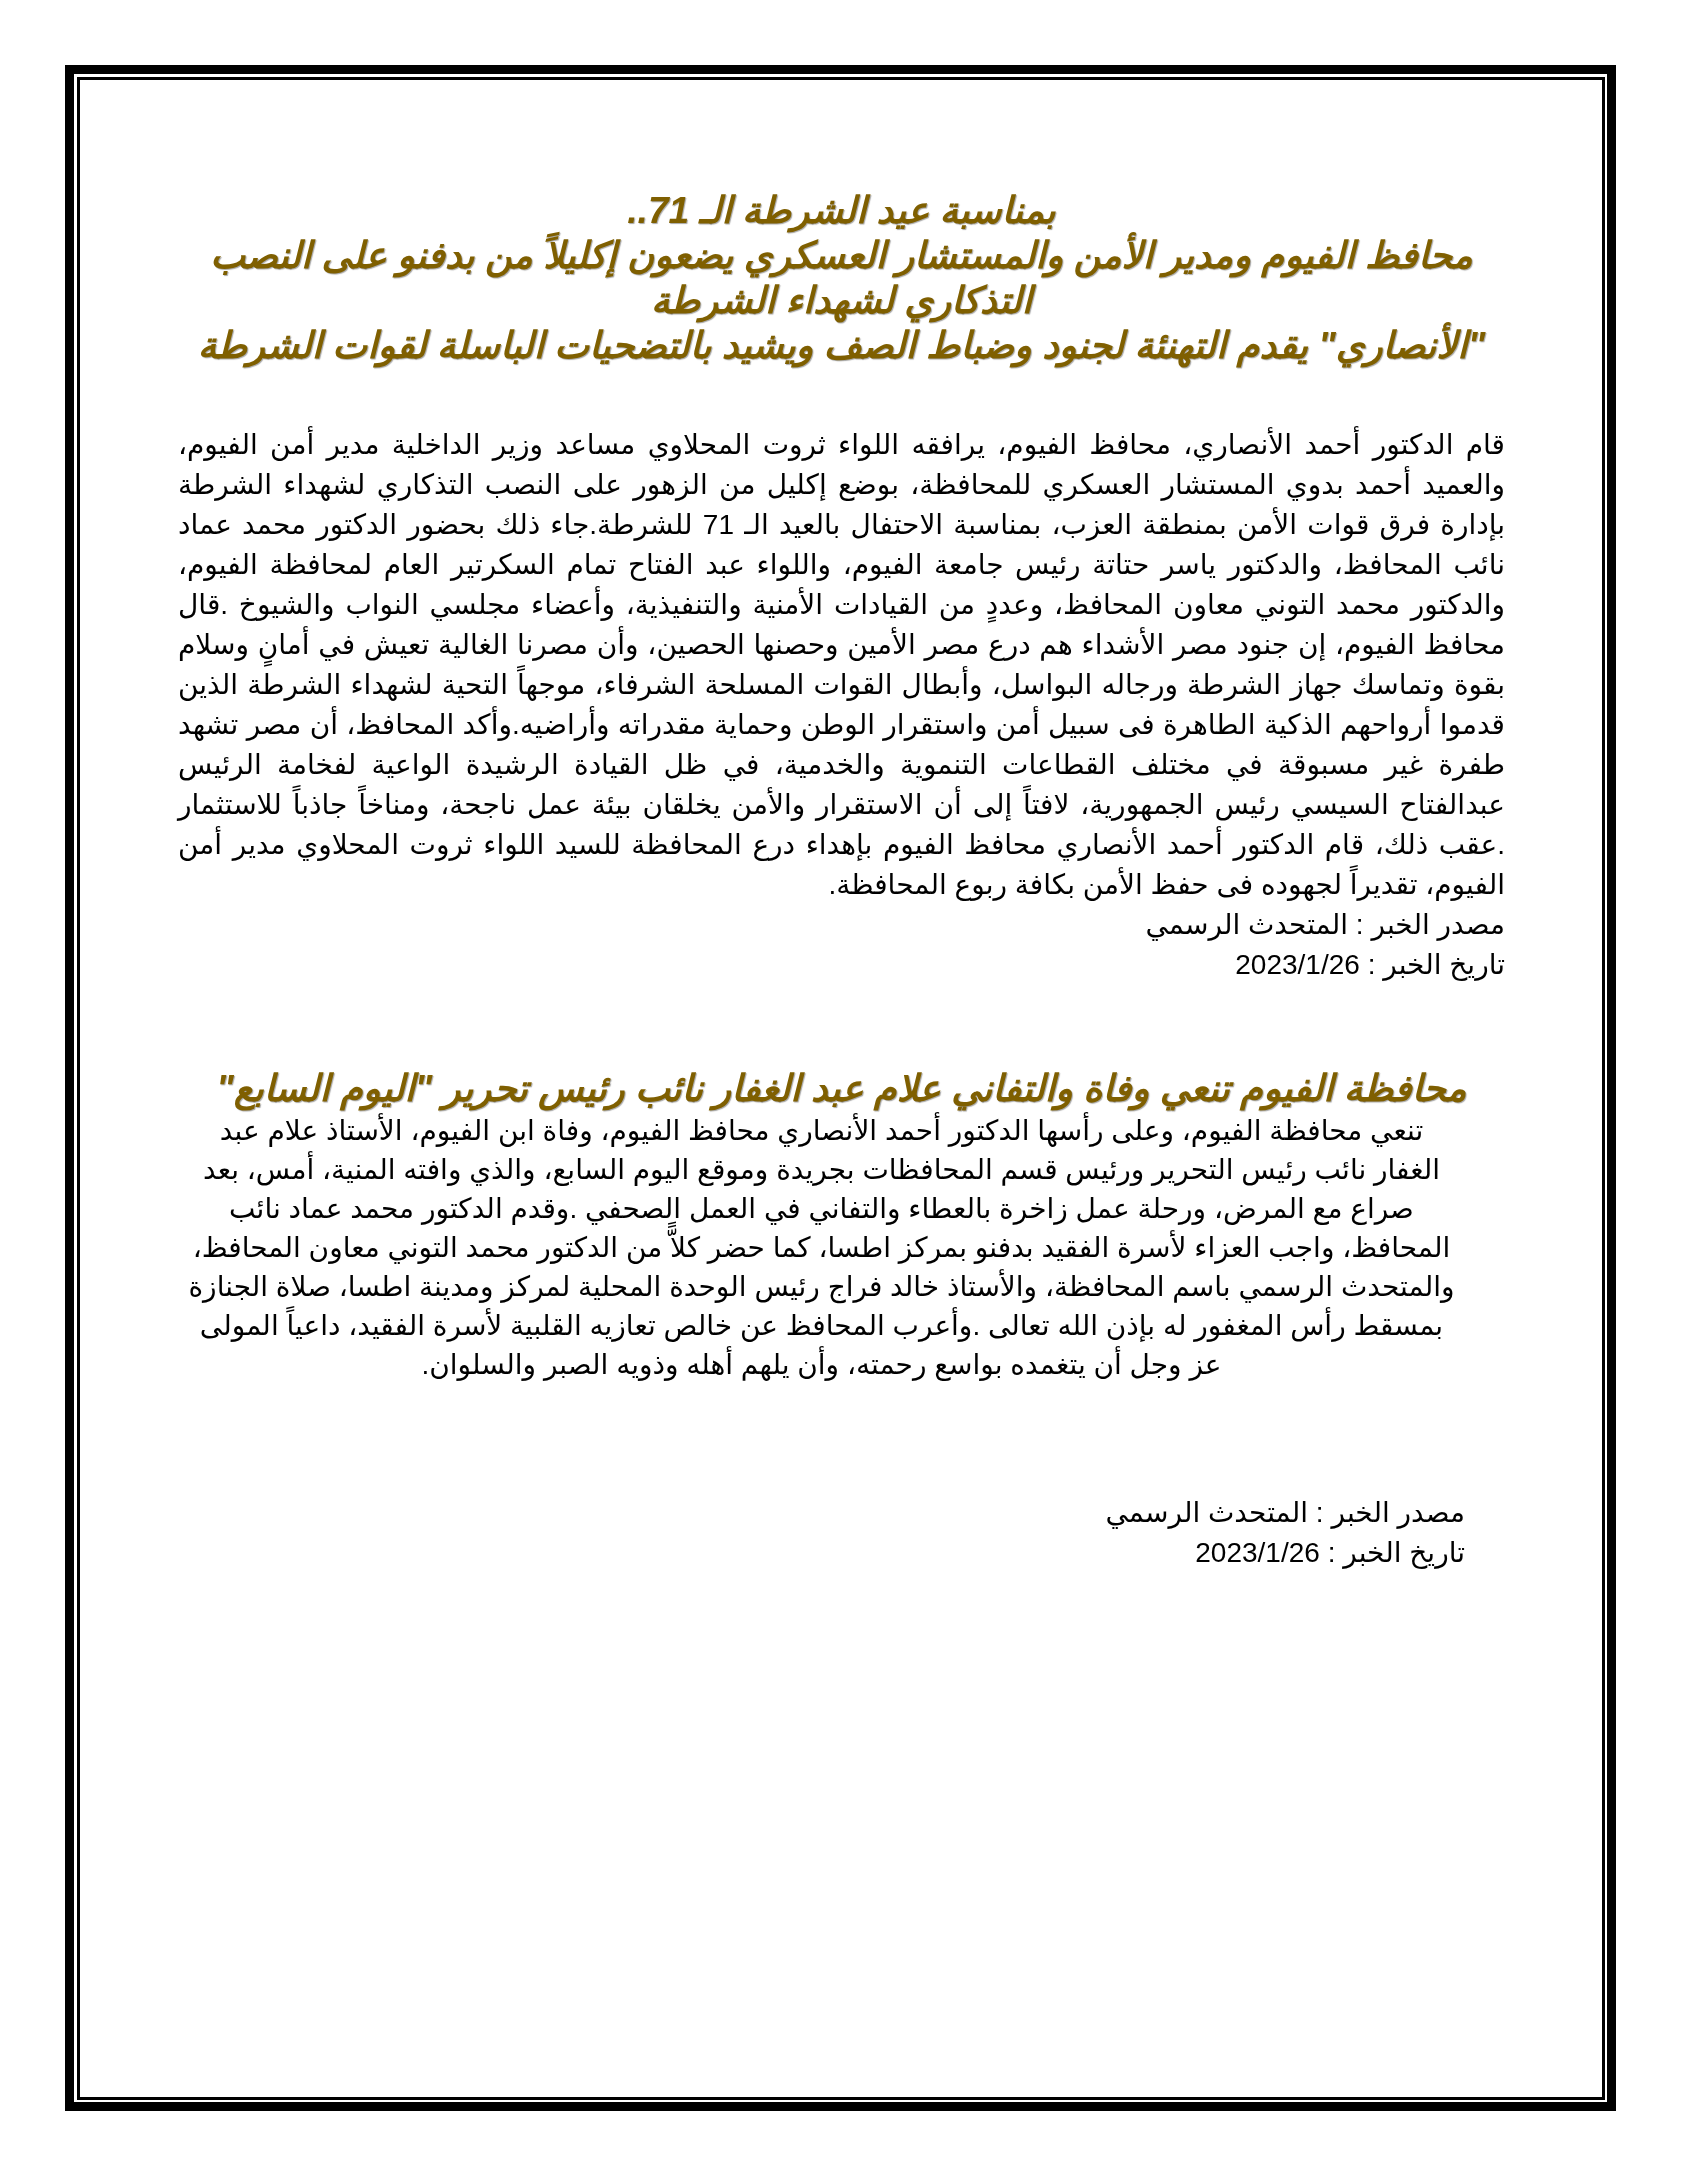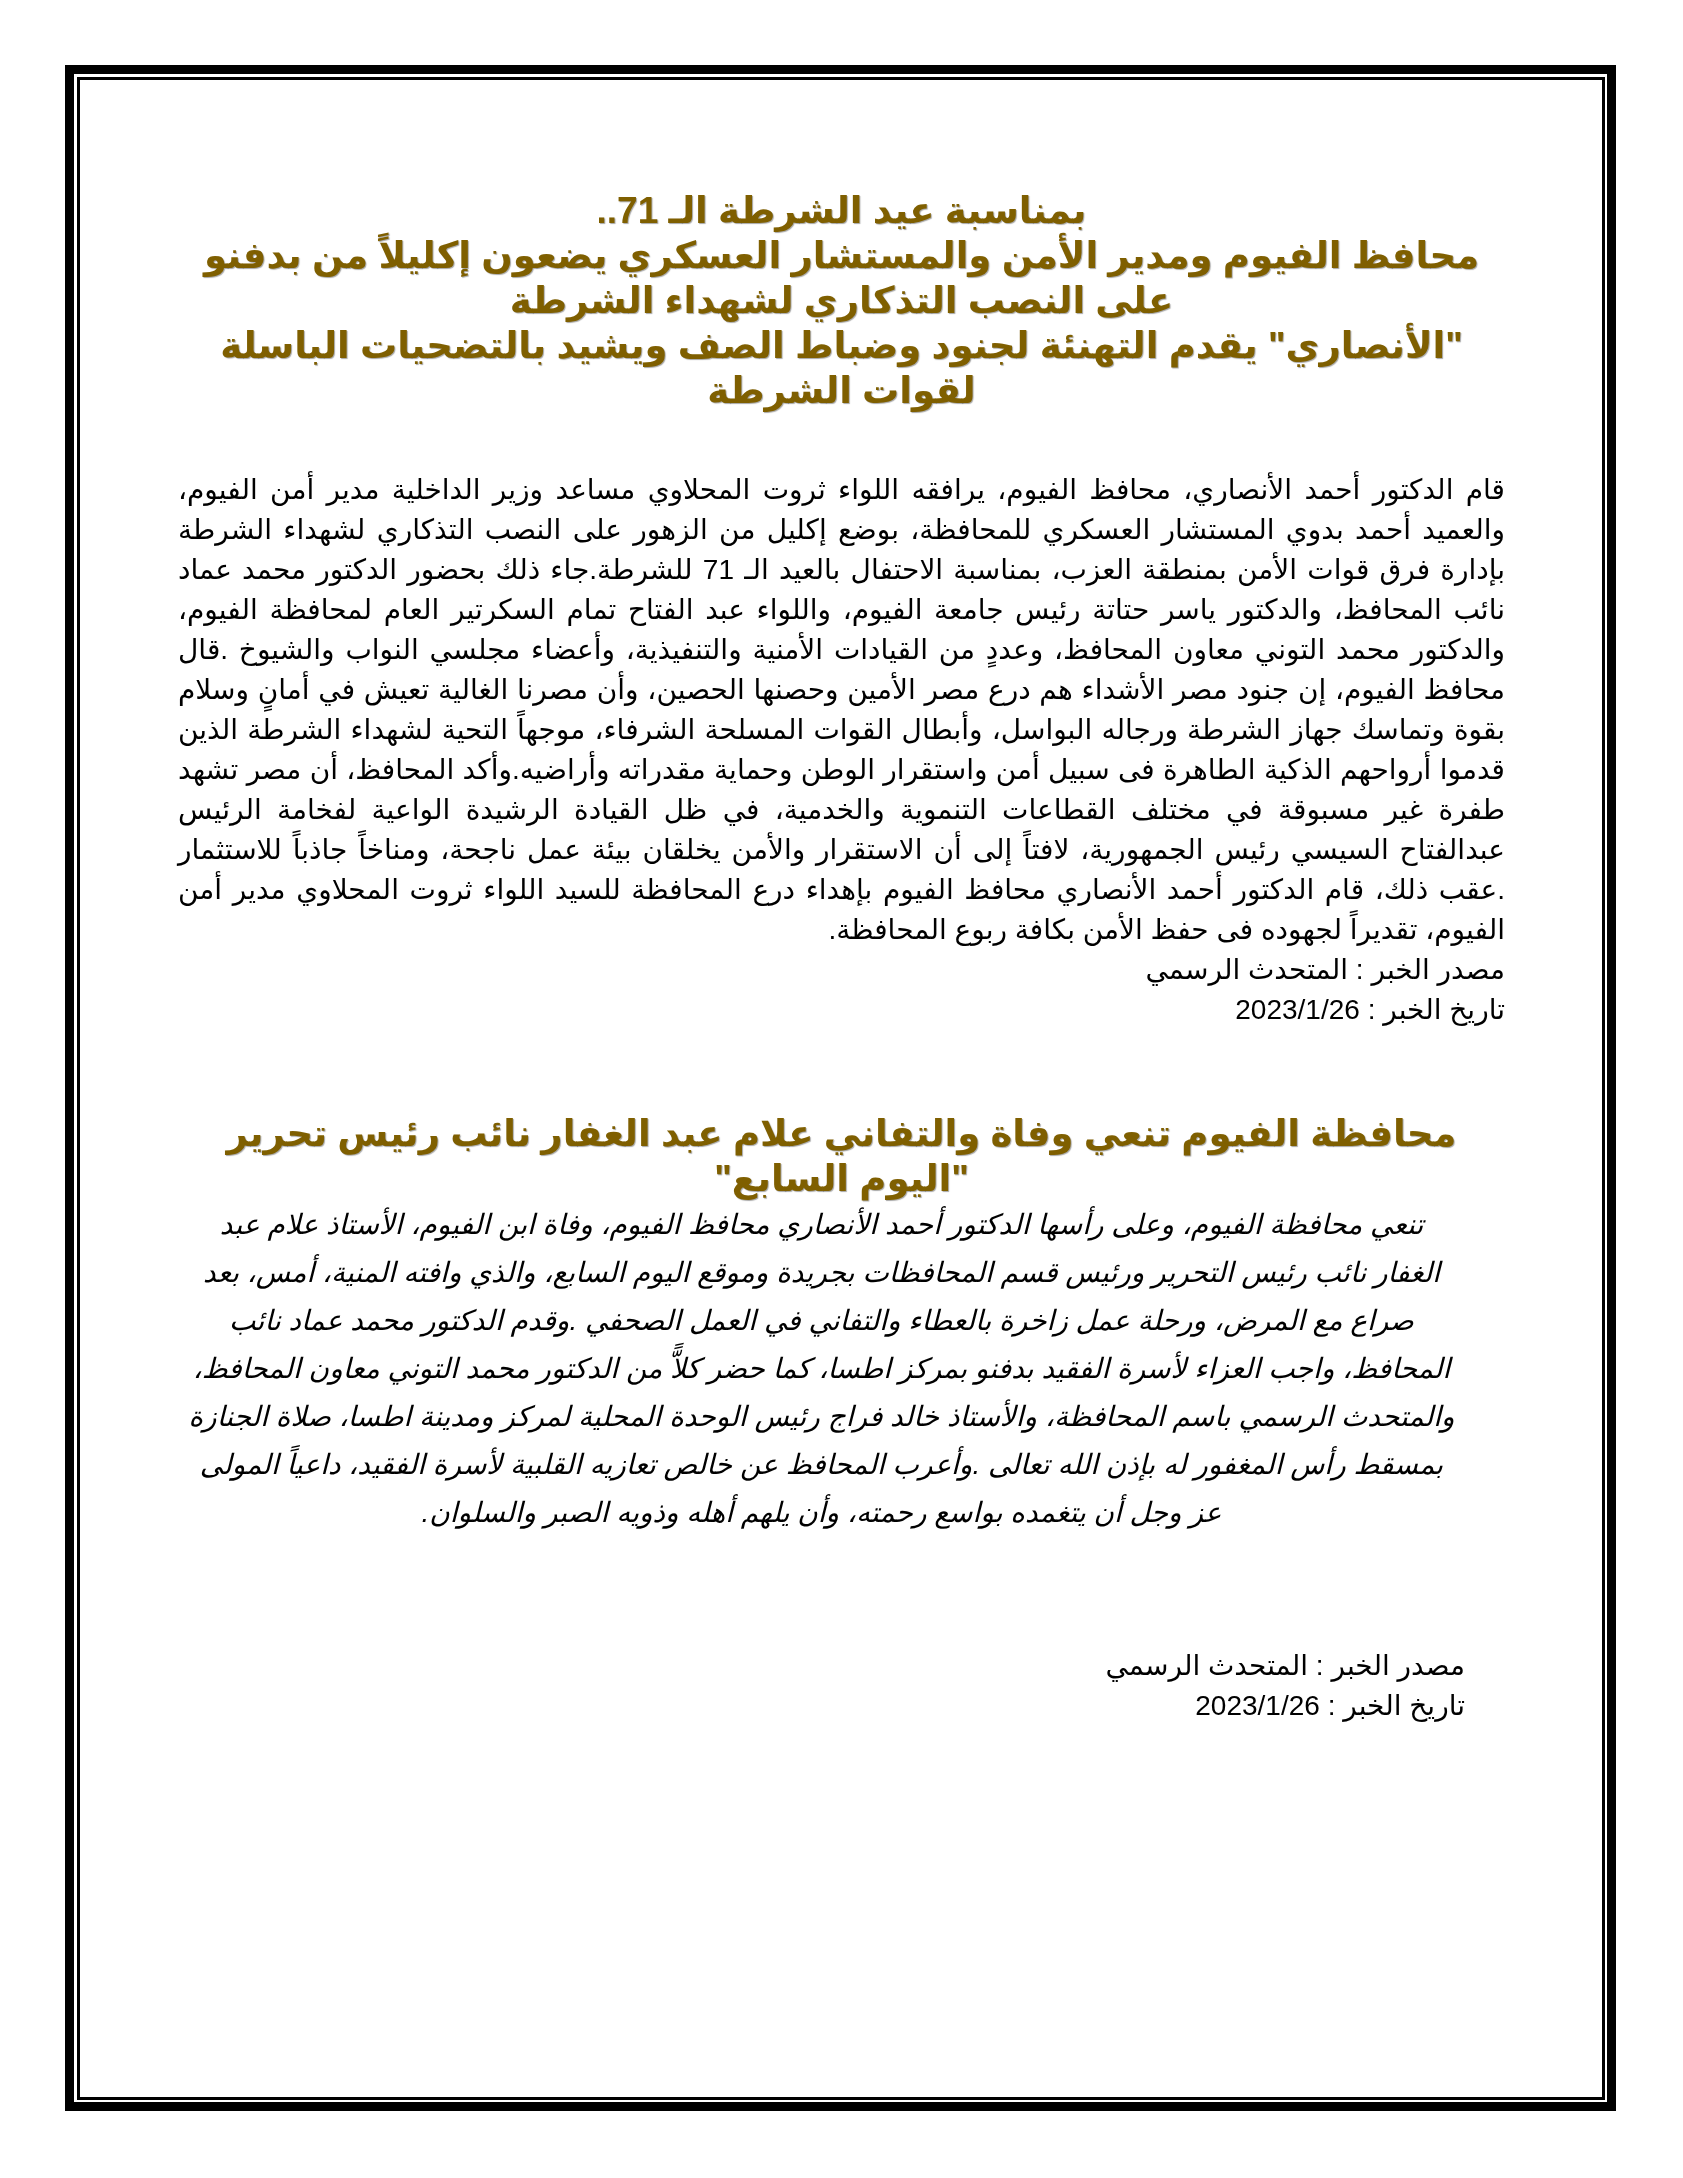--- a/index.html
+++ b/index.html
@@ -1,26 +1,26 @@
 <!DOCTYPE html>
 <html><head>
 <meta charset="utf-8">
 <style>
   html, body { margin: 0; padding: 0; background: #ffffff; }
   body { width: 1683px; height: 2178px; position: relative; overflow: hidden; font-family: "Liberation Sans", "DejaVu Sans", sans-serif; }
   .frame-outer { position: absolute; left: 65px; top: 65px; width: 1551px; height: 2046px; box-sizing: border-box; border: 9px solid #000; }
   .frame-inner { position: absolute; left: 77px; top: 77px; width: 1528px; height: 2023px; box-sizing: border-box; border: 3px solid #000; }
   .page { position: absolute; left: 178px; top: 188px; width: 1327px; direction: rtl; }
-  .headline { color: #7f5f00; font-weight: bold; text-align: center; font-size: 37px; line-height: 45px; margin: 0; text-shadow: 1px 1px 1px rgba(0,0,0,0.35); }
+  .headline { color: #7f5f00; font-weight: bold; text-align: center; font-size: 37px; line-height: 45px; margin: 0; text-shadow: 1px 1px 1px rgba(0,0,0,0.35); font-style: italic; }
   .headline .line { display: block; }
   .body-text { color: #000; font-size: 28px; line-height: 40px; text-align: justify; text-align-last: right; margin: 0; }
   .body-text.first { margin-top: 57px; }
   .meta { color: #000; font-size: 28px; line-height: 40px; margin: 0; text-align: right; }
   .story2-title { margin-top: 81px; padding: 0 20px; }
-  .story2-body { padding: 0 50px 0 10px; text-align: center; text-align-last: center; font-size: 28px; line-height: 48px; margin: 0; font-style: italic; }
+  .story2-body { padding: 0 50px 0 10px; text-align: center; text-align-last: center; font-size: 28px; line-height: 39px; margin: 0; }
   .meta2 { margin-top: 109px; padding-right: 40px; font-size: 28px; line-height: 40px; text-align: right; }
   .meta2 p { margin: 0; }
 </style>
 </head>
 <body>
 
 <div class="frame-outer"></div>
 <div class="frame-inner"></div>
 
 <div class="page">

